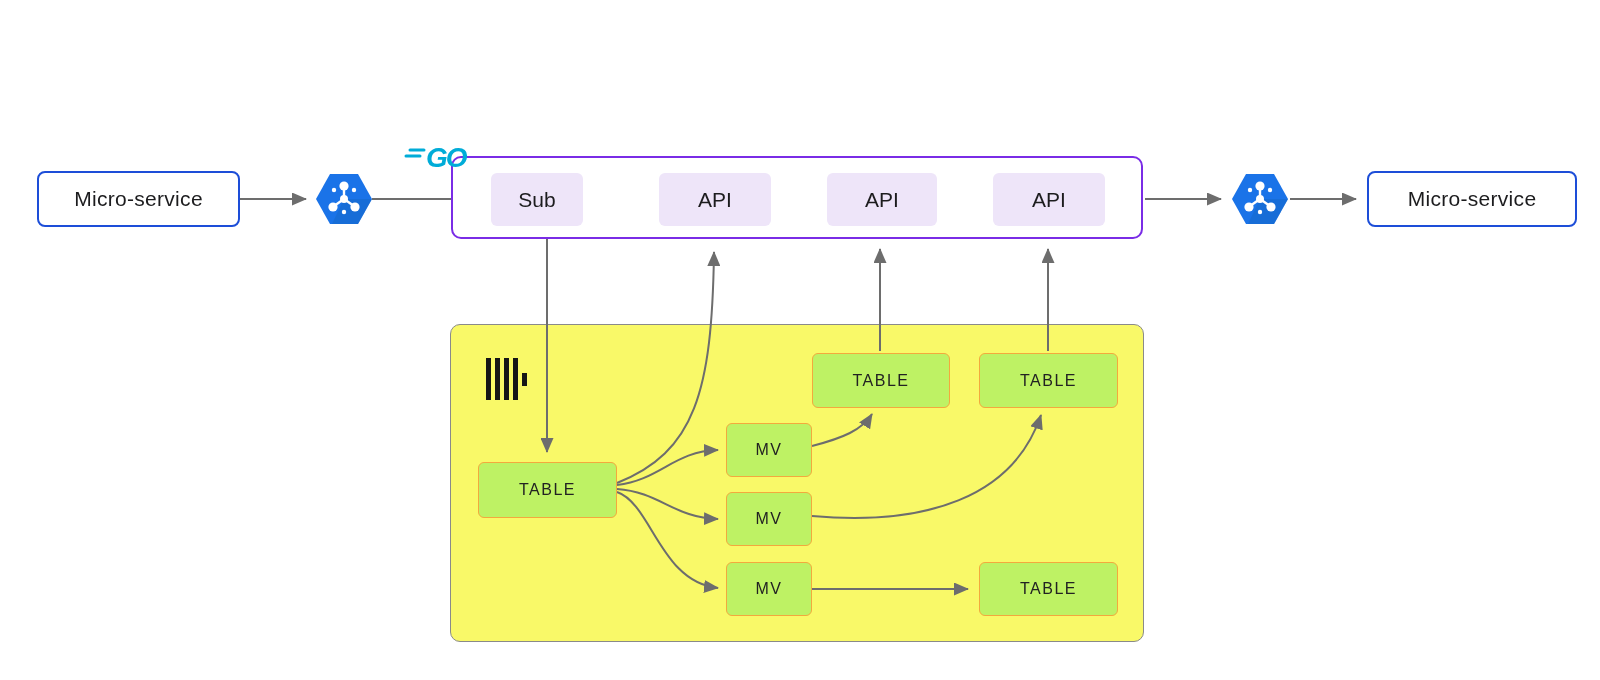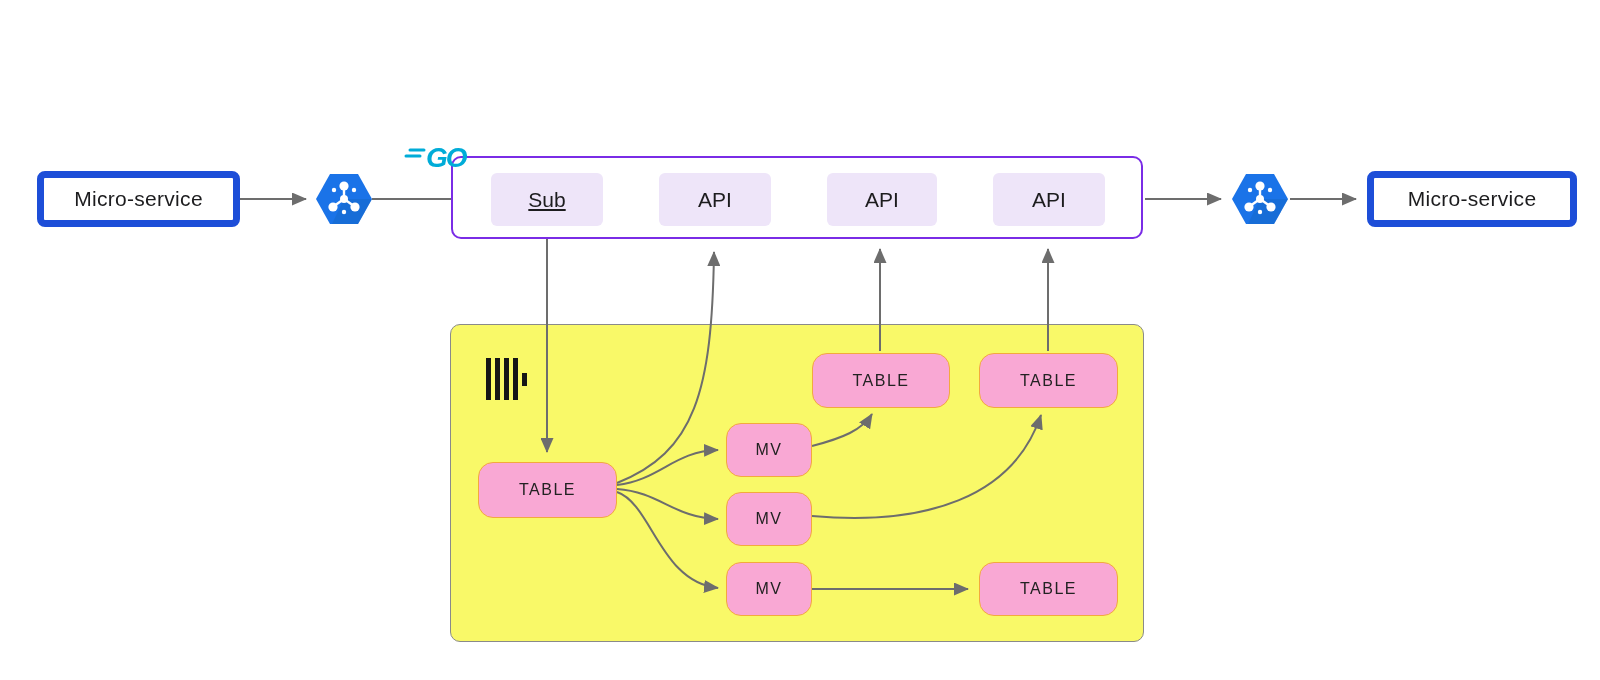--- a/index.html
+++ b/index.html
@@ -3,38 +3,38 @@
 <meta charset="utf-8">
 <style>
   html,body{margin:0;padding:0;background:#ffffff;}
   .canvas{
     position:relative;width:1600px;height:680px;background:#ffffff;overflow:hidden;
     font-family:"Liberation Sans",sans-serif;color:#1c1c1e;
   }
   .abs{position:absolute;display:flex;align-items:center;justify-content:center;box-sizing:border-box;}
   
   .svc{
-    background:#ffffff;border:7px solid #1d4ed8;border-radius:8px;
+    background:#ffffff;border:2px solid #1d4ed8;border-radius:8px;
     font-size:21px;letter-spacing:.3px;z-index:3;
   }
   
   .container{
     background:#ffffff;border:2px solid #7a2ce6;border-radius:10px;z-index:2;
   }
   
   .pill{
     background:#eee5f9;border-radius:6px;font-size:21px;z-index:3;
   }
   
   .yellow{
     background:#f9f968;border:1.5px solid #8a8a8a;border-radius:10px;z-index:1;
   }
   
   .tbox{
-    background:#f9a8d4;border:1.5px solid #f3a93d;border-radius:15px;
+    background:#bef264;border:1.5px solid #f3a93d;border-radius:6px;
     font-size:16px;letter-spacing:1.5px;z-index:3;color:#222;
   }
   .edges{position:absolute;left:0;top:0;z-index:2;pointer-events:none;}
   .edges path,.edges line{stroke:#6d6d6d;stroke-width:2;fill:none;}
   
   .ch-logo{position:absolute;display:flex;align-items:center;gap:4px;z-index:3;}
   .ch-bar{width:5px;height:42px;background:#161616;}
   .ch-dot{width:5px;height:13px;background:#161616;}
   .go-logo{position:absolute;z-index:4;}
 </style>
@@ -101,21 +101,21 @@
   <div class="go-logo" style="left:404px;top:137px;font-style:italic;">
     <svg width="80" height="36" viewBox="0 0 80 36">
       <g stroke="#00acd8" stroke-width="3" stroke-linecap="round">
         <line x1="6" y1="13" x2="20" y2="13"></line>
         <line x1="2" y1="19" x2="16" y2="19"></line>
       </g>
       <text x="22" y="30" font-family="Liberation Sans, sans-serif" font-size="28" font-weight="bold" letter-spacing="-2" fill="#00acd8">GO</text>
     </svg>
   </div>
 
-  <div class="abs pill" style="left:491px;top:173px;width:112px;height:53px;text-decoration:underline;">
+  <div class="abs pill" style="left:491px;top:173px;width:92px;height:53px;">
     <span>Sub</span>
   </div>
   <div class="abs pill" style="left:659px;top:173px;width:112px;height:53px;">
     <span>API</span>
   </div>
   <div class="abs pill" style="left:827px;top:173px;width:110px;height:53px;">
     <span>API</span>
   </div>
   <div class="abs pill" style="left:993px;top:173px;width:112px;height:53px;">
     <span>API</span>

